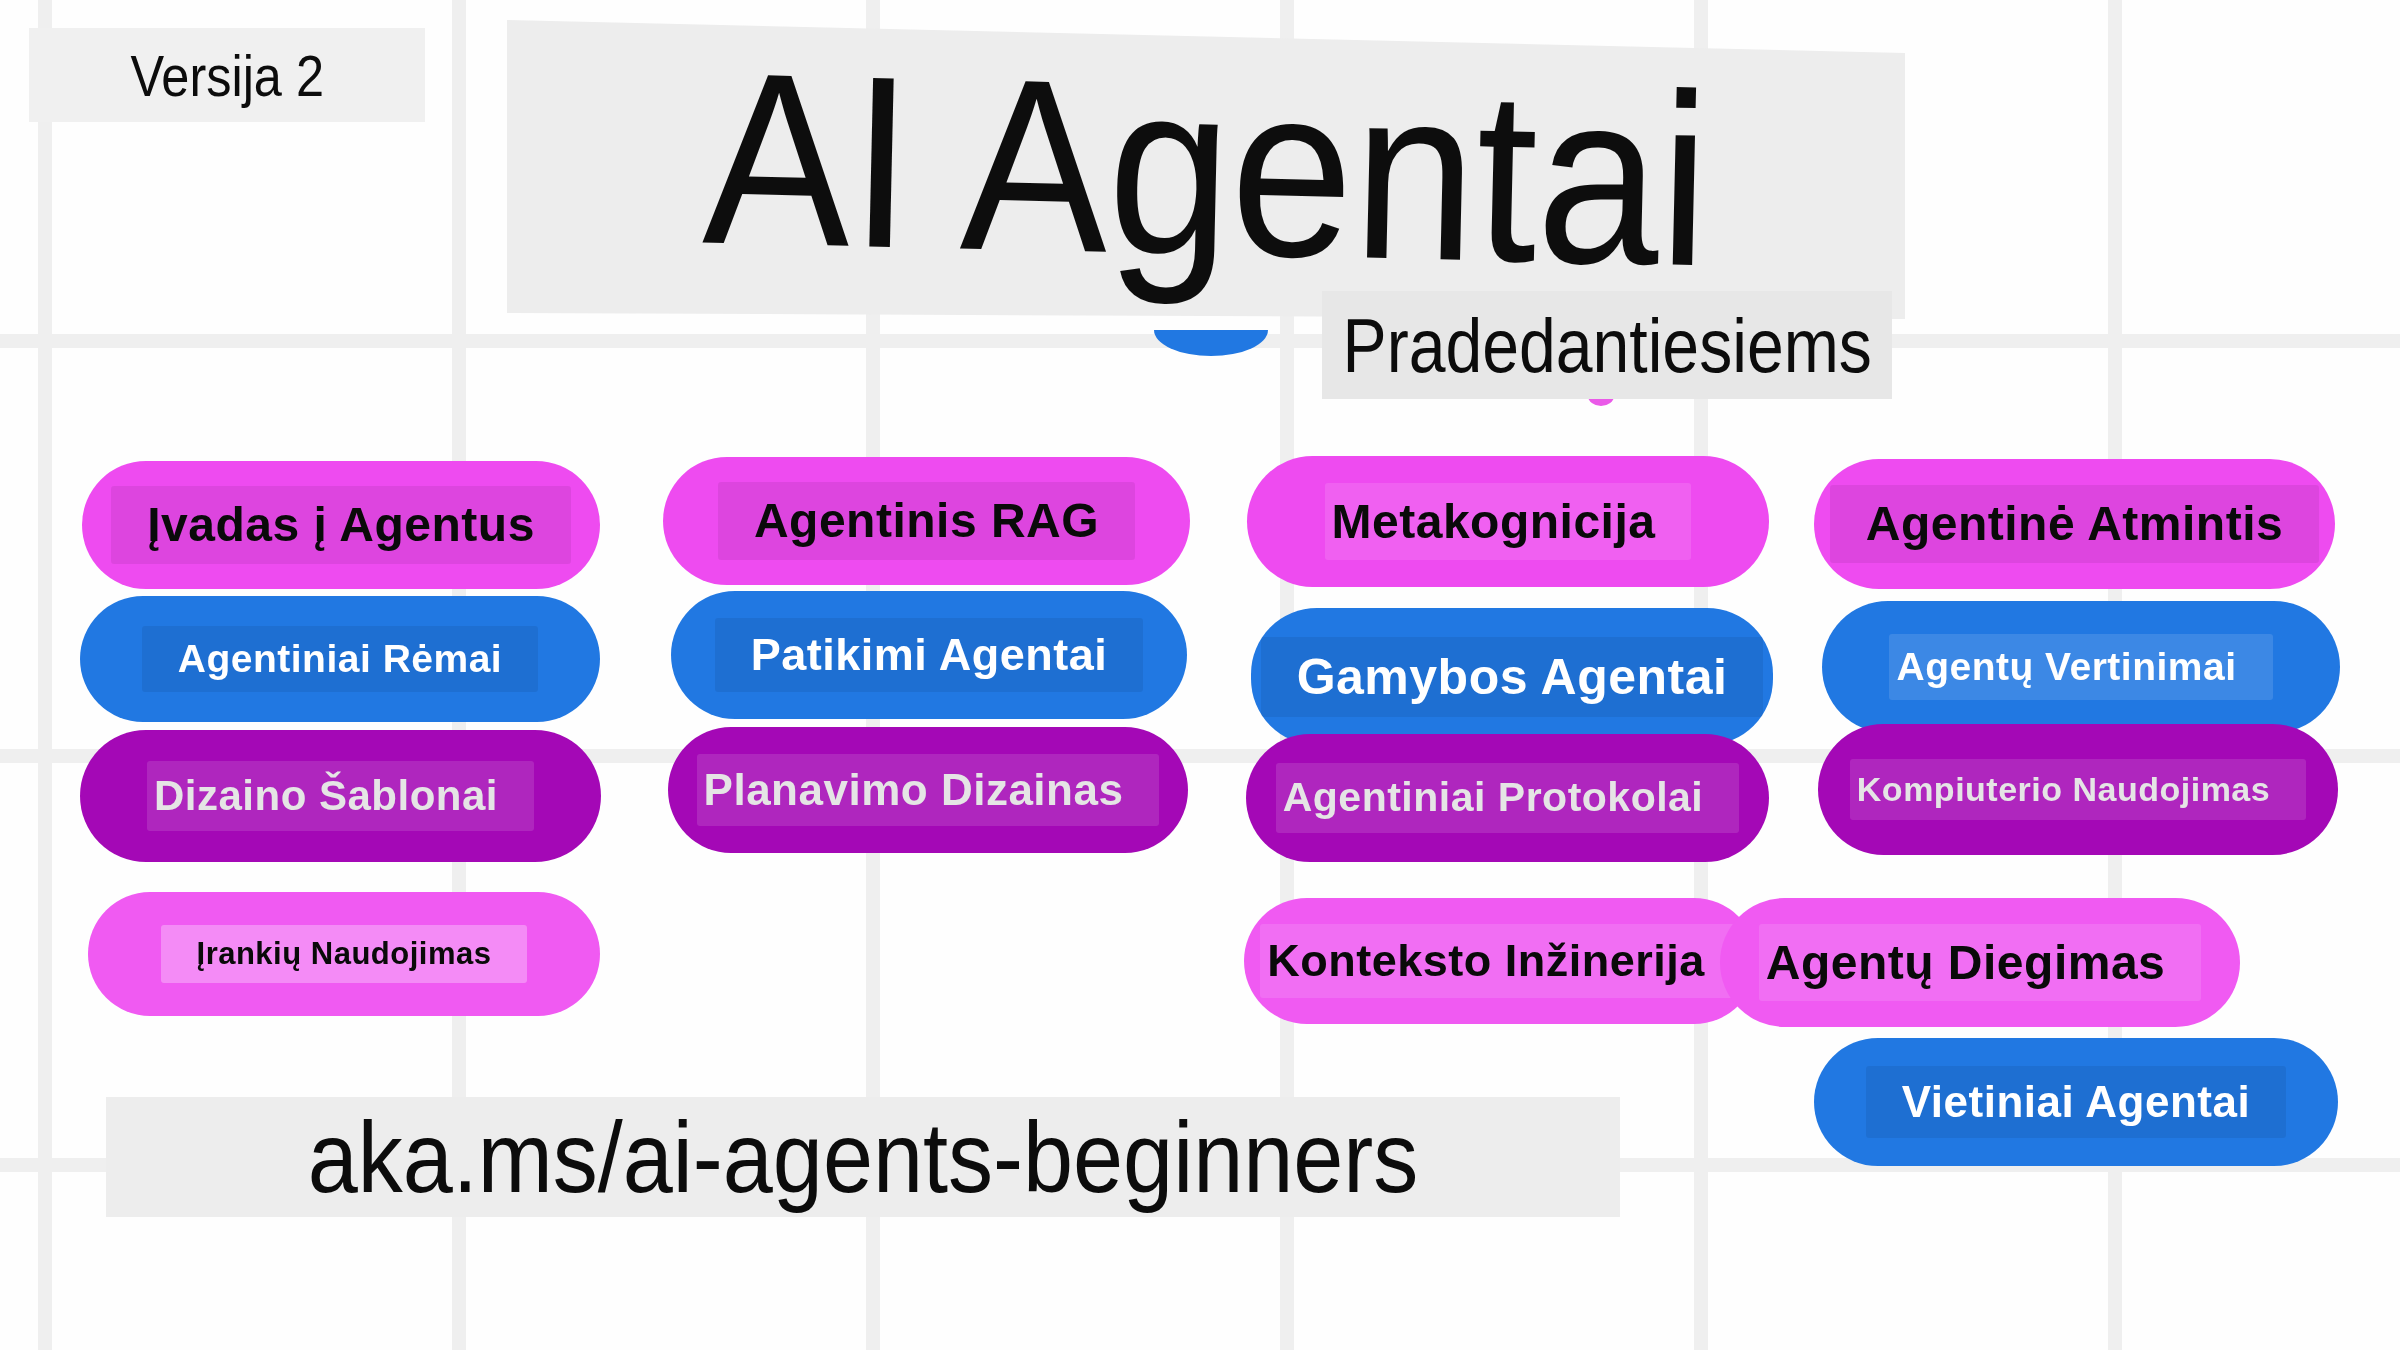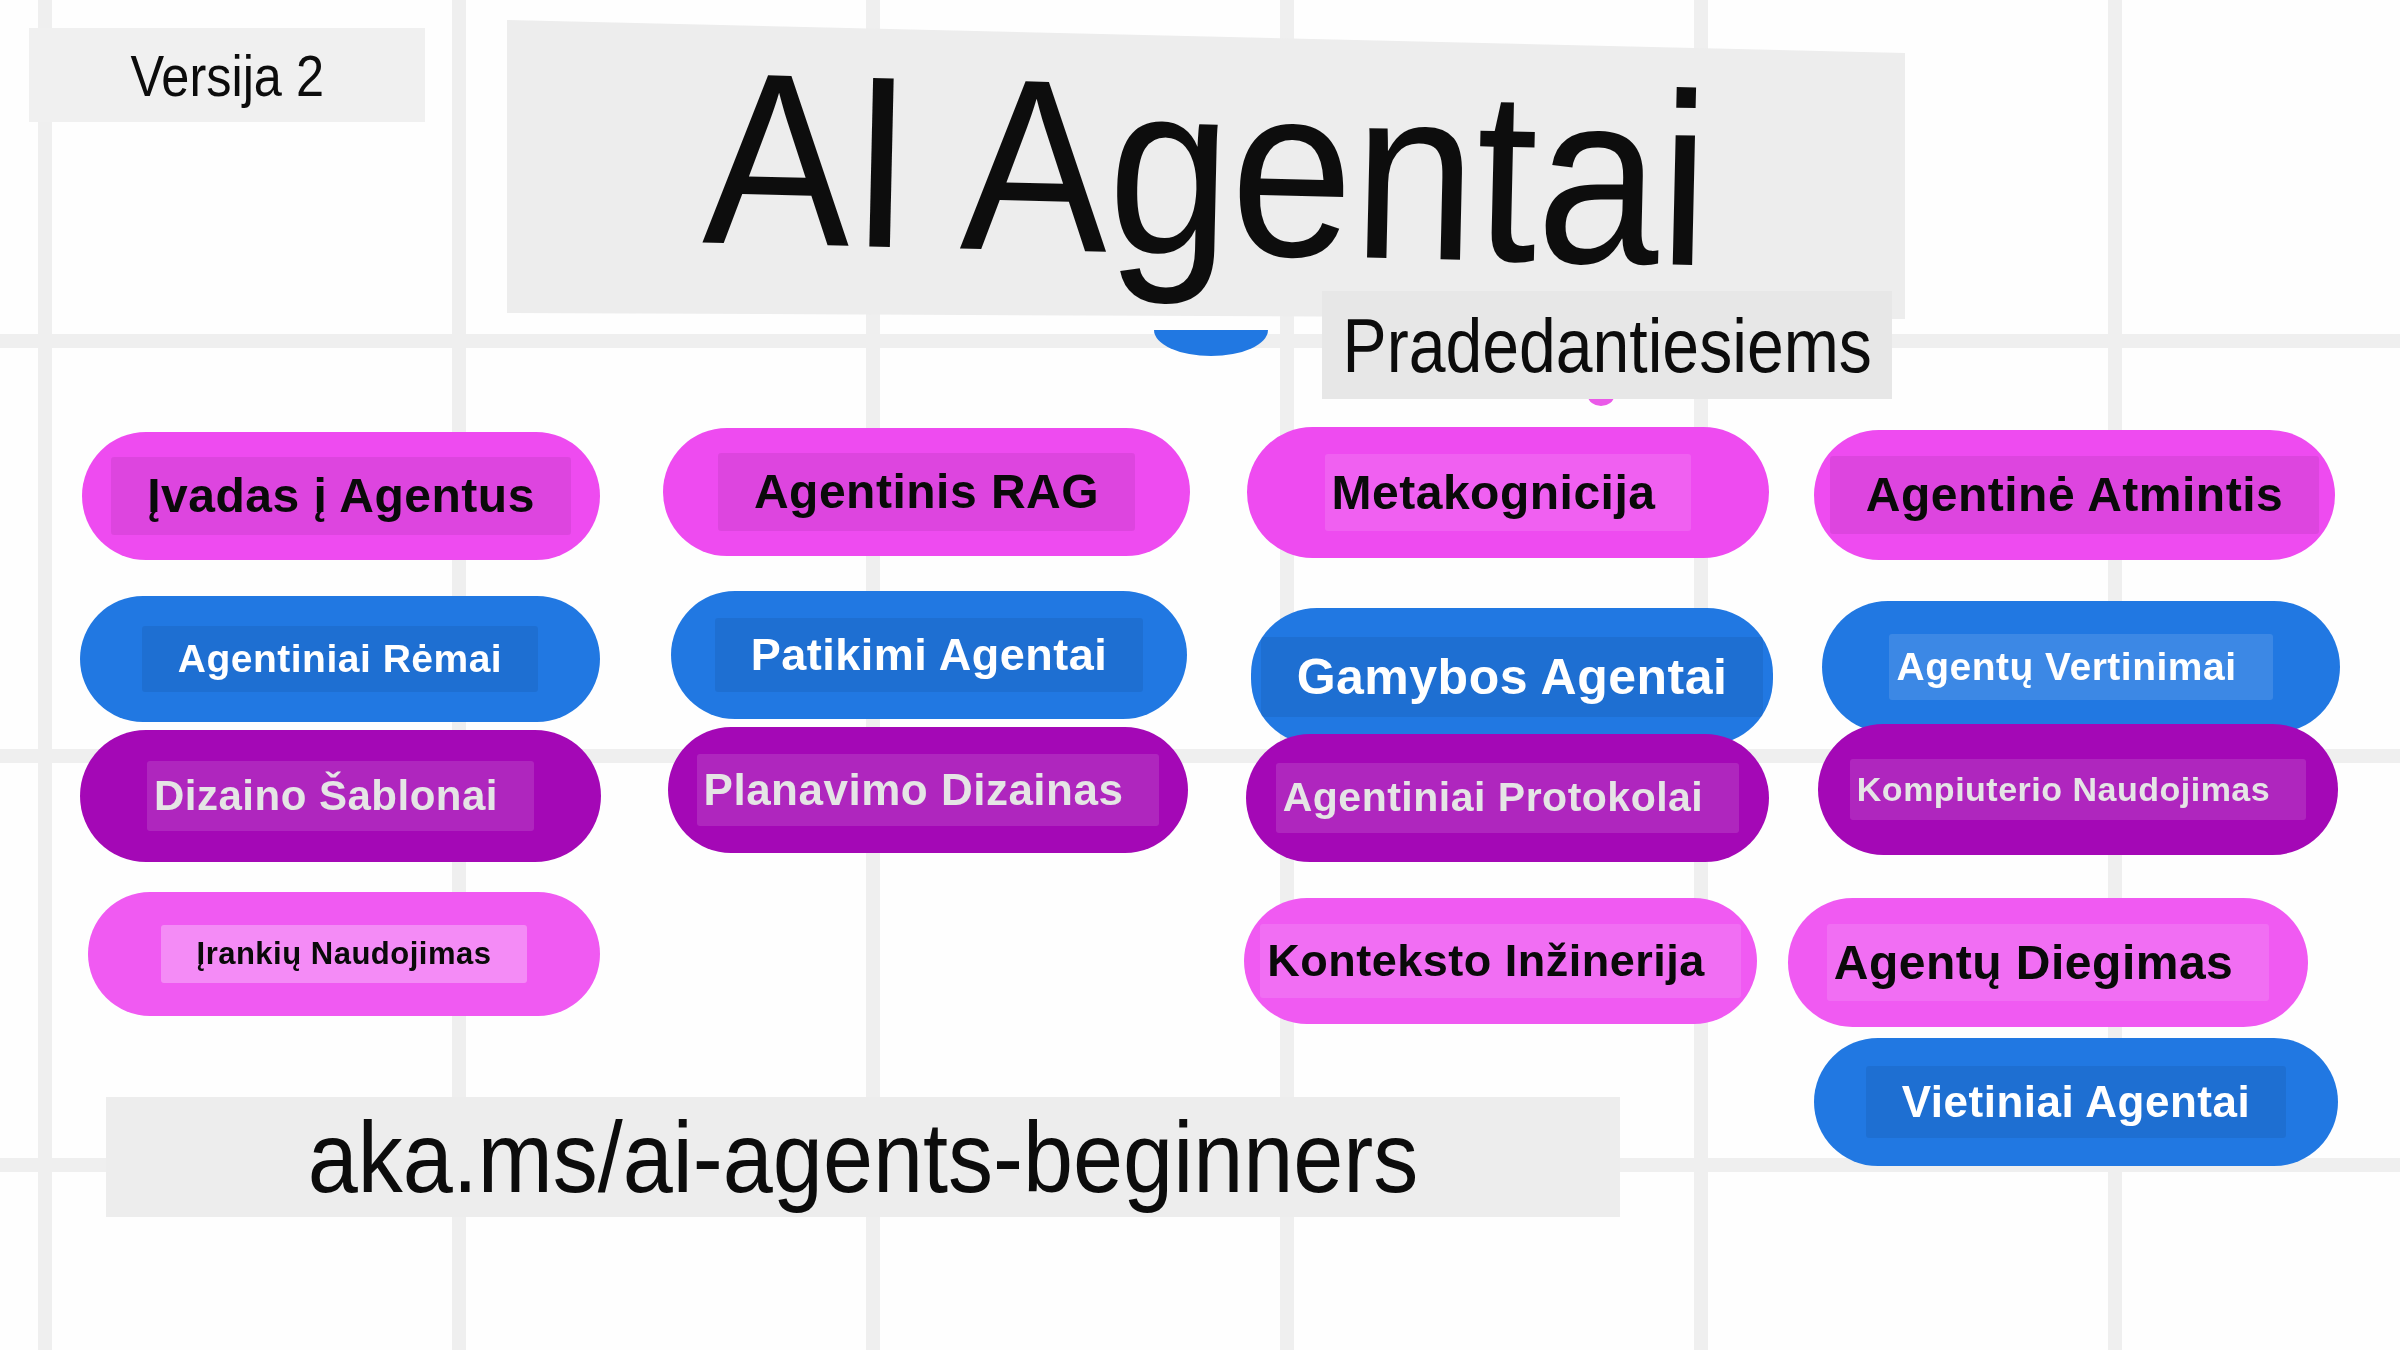--- a/index.html
+++ b/index.html
@@ -52,21 +52,21 @@
   
   .pill{
     position:absolute;border-radius:66px;
     display:flex;align-items:center;justify-content:center;
     font-weight:700;letter-spacing:0.5px;
   }
   .pill-label{
     display:inline-block;padding:10px 36px;border-radius:3px;
     line-height:1.2;white-space:nowrap;
   }
-  .c-magenta{background:var(--magenta,#EE4BF0);color:#0a0a0a;}
+  .c-magenta{background:var(--magenta,#EE4BF0);color:#0a0a0a;margin-top:29px;}
   .c-magenta-light{background:var(--magenta-light,#F05AF2);color:#0a0a0a;}
   .c-blue{background:var(--blue,#2178E2);color:#ffffff;}
   .c-purple{background:var(--purple,#A408B6);color:#e5e5e5;text-align:center;}
   .ov-dark .pill-label{background:rgba(0,0,0,0.07);}
   .ov-light .pill-label{background:rgba(255,255,255,0.12);padding-left:7px;}
   .ov-lighter .pill-label{background:rgba(255,255,255,0.30);}
 </style>
 </head>
 <body>
 
@@ -135,21 +135,21 @@
 
   <div class="pill c-magenta ov-dark" style="left:1814px;top:430px;width:521px;height:130px;font-size:48px">
     <span class="pill-label">Agentinė Atmintis</span>
   </div>
   <div class="pill c-blue ov-light" style="left:1822px;top:601px;width:518px;height:132px;font-size:39px">
     <span class="pill-label">Agentų Vertinimai</span>
   </div>
   <div class="pill c-purple ov-light" style="left:1818px;top:724px;width:520px;height:131px;font-size:34px">
     <span class="pill-label">Kompiuterio Naudojimas</span>
   </div>
-  <div class="pill c-magenta-light ov-light" style="left:1788px;top:898px;width:520px;height:129px;font-size:48px">
+  <div class="pill c-magenta-light ov-light" style="left:1720px;top:898px;width:520px;height:129px;font-size:48px">
     <span class="pill-label">Agentų Diegimas</span>
   </div>
   <div class="pill c-blue ov-dark" style="left:1814px;top:1038px;width:524px;height:128px;font-size:44px">
     <span class="pill-label">Vietiniai Agentai</span>
   </div>
 
   <div class="panel" id="link-banner">
     <span class="cond">aka.ms/ai-agents-beginners</span>
   </div>
 

